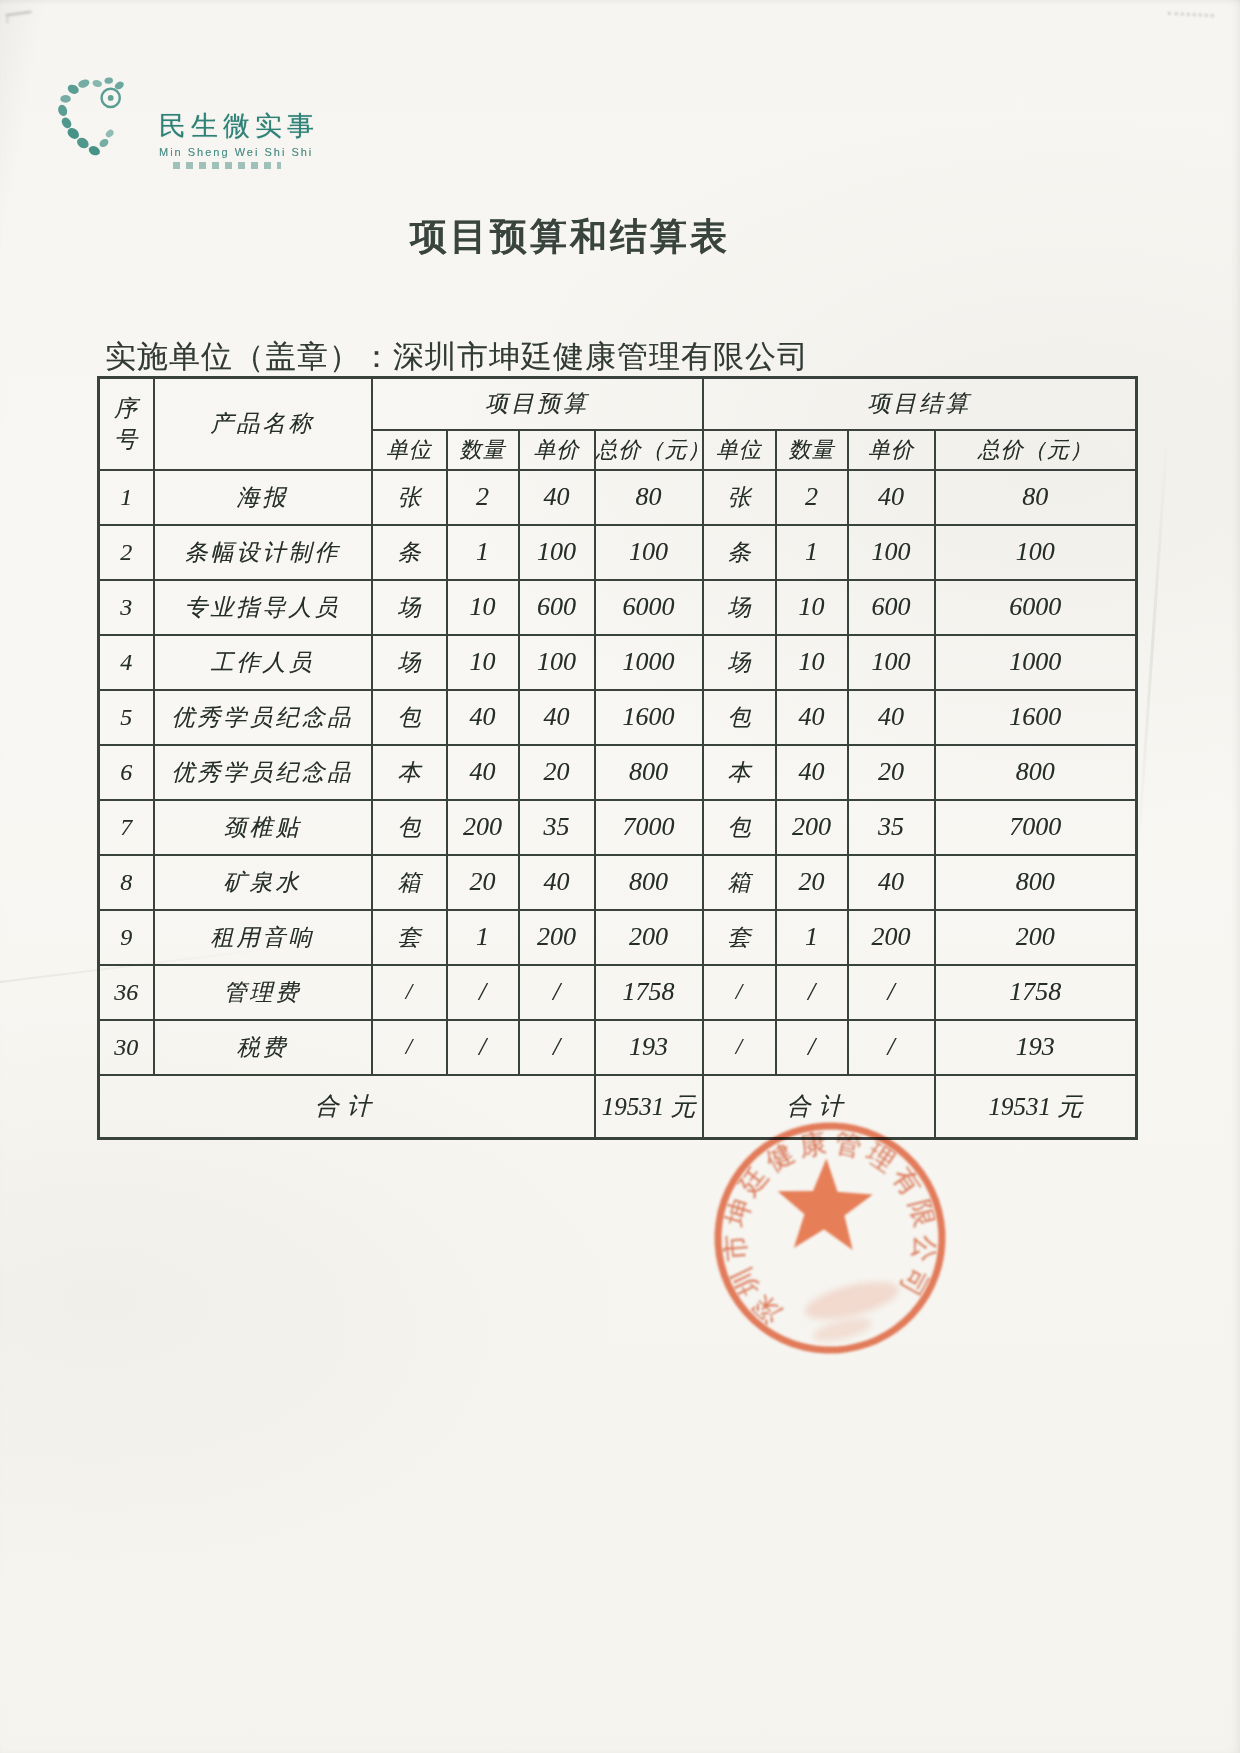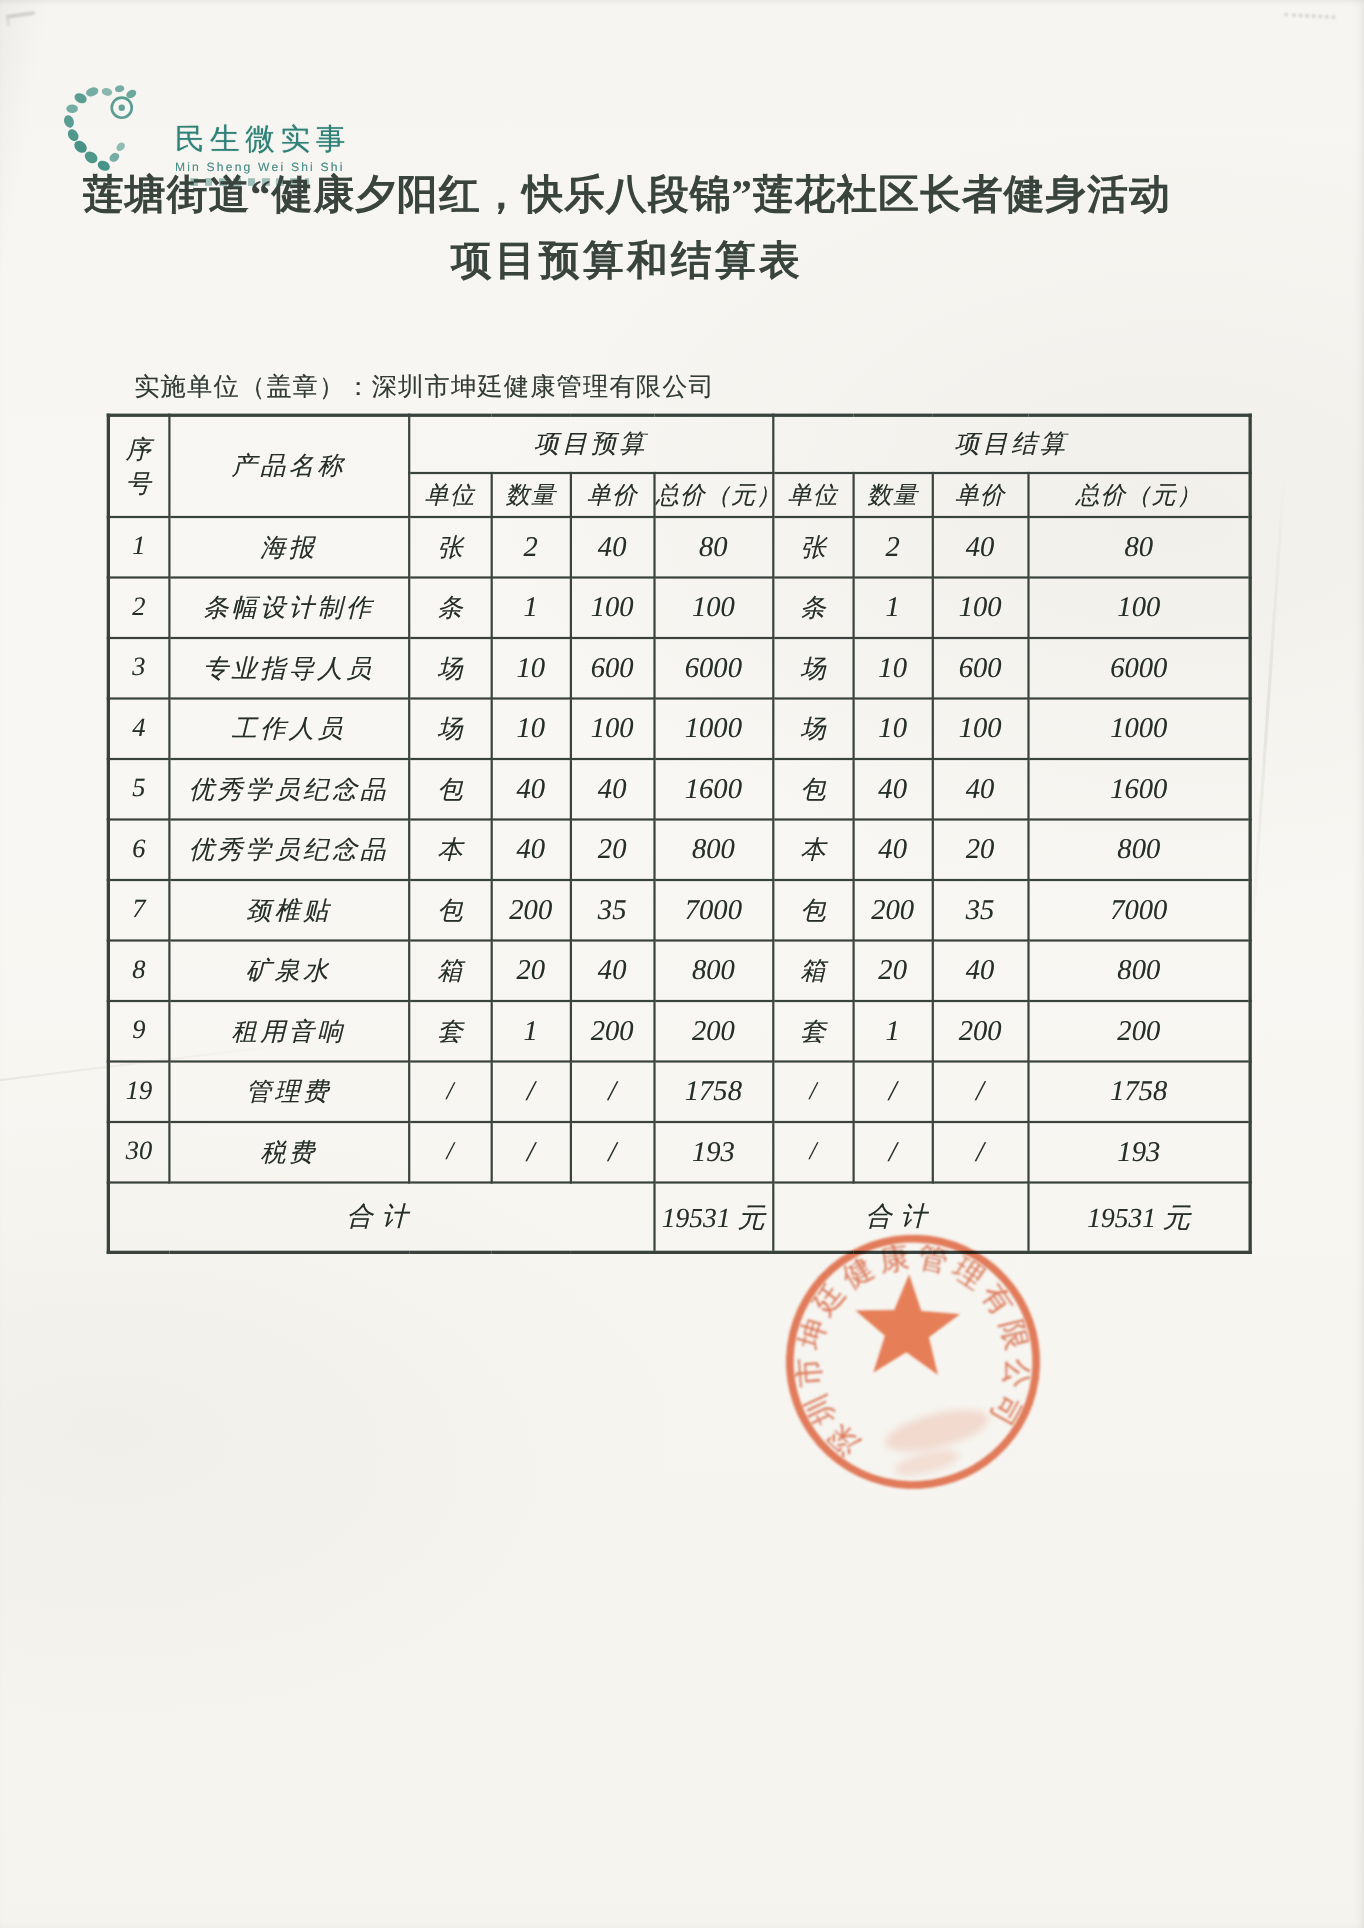--- a/index.html
+++ b/index.html
@@ -37,21 +37,21 @@
   .logo-pinyin { font-size:11px; color:#47928a; letter-spacing:2px; margin-top:2px;
     font-family:"Liberation Sans","DejaVu Sans",sans-serif; filter:blur(.3px); }
   .logo-subline { margin-top:4px; margin-left:14px; width:108px; height:7px; opacity:.55; filter:blur(.6px);
     background:repeating-linear-gradient(90deg,#58968d 0 7px, transparent 7px 13px); }
 
   
   .title-line1 { position:absolute; top:152px; left:0; width:1140px; text-align:center;
     font-size:37px; font-weight:600; letter-spacing:1px; color:#3a443f; }
   .title-line2 { position:absolute; top:212px; left:0; width:1140px; text-align:center;
     font-size:37px; font-weight:600; letter-spacing:3px; color:#3a443f; }
-  .implementer { position:absolute; left:122px; top:336px; font-size:23px; letter-spacing:1px; color:#333b36; }
+  .implementer { position:absolute; left:105px; top:336px; font-size:31px; letter-spacing:1px; color:#333b36; }
 
   
   table.budget { position:absolute; left:97px; top:376px; width:1038px;
     border-collapse:collapse; table-layout:fixed; border:3px solid #39423d;font-style:italic; }
   .budget th, .budget td { border:2px solid #39423d; text-align:center; vertical-align:middle;
     font-weight:400; color:#262e2a; overflow:hidden; }
   .budget thead tr.group-row th { height:52px; font-size:23px; letter-spacing:3px; }
   .budget thead tr.sub-row th { height:40px; font-size:22px; letter-spacing:1px; white-space:nowrap; }
   .th-seq { word-break:break-all; line-height:1.35; padding:0 14px; font-size:23px; }
   .th-total { letter-spacing:0; font-size:21px; }
@@ -98,21 +98,20 @@
         <circle cx="58" cy="27" r="3" opacity=".8"></circle>
       </g>
     </svg>
     <div class="logo-textcol">
       <div class="logo-main">民生微实事</div>
       <div class="logo-pinyin">Min Sheng Wei Shi Shi</div>
       <div class="logo-subline"></div>
     </div>
   </div>
 
-  <div class="title-line1">莲塘街道“健康夕阳红，快乐八段锦”莲花社区长者健身活动</div>
   <div class="title-line2">项目预算和结算表</div>
 
   <div class="implementer">实施单位（盖章）：深圳市坤廷健康管理有限公司</div>
 
   <table class="budget">
     <colgroup>
       <col style="width:55px">
         <col style="width:218px">
       <col style="width:75px">
         <col style="width:72px">
@@ -244,21 +243,21 @@
         <td class="c-unit">套</td>
         <td class="c-num">1</td>
         <td class="c-num">200</td>
         <td class="c-num">200</td>
         <td class="c-unit">套</td>
         <td class="c-num">1</td>
         <td class="c-num">200</td>
         <td class="c-num">200</td>
       </tr>
       <tr>
-        <td class="c-seq">19</td>
+        <td class="c-seq">36</td>
         <td class="c-name">管理费</td>
         <td class="c-unit">/</td>
         <td class="c-num">/</td>
         <td class="c-num">/</td>
         <td class="c-num">1758</td>
         <td class="c-unit">/</td>
         <td class="c-num">/</td>
         <td class="c-num">/</td>
         <td class="c-num">1758</td>
       </tr>

